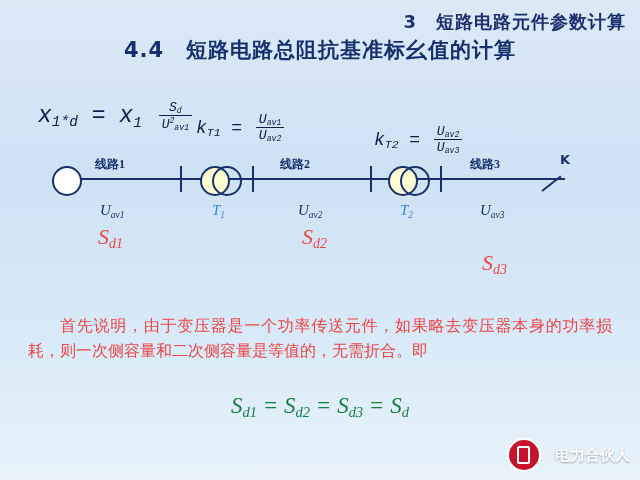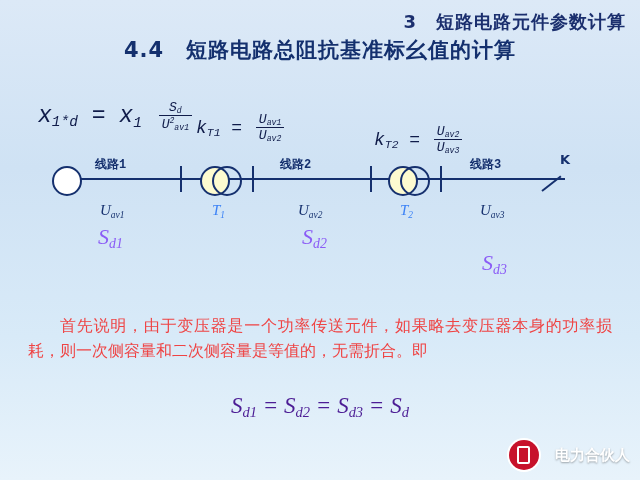--- a/index.html
+++ b/index.html
@@ -55,55 +55,55 @@
   .tick{position:absolute;width:2px;height:26px;background:#15306e;top:16px;}
   .t1{left:140px;}
   .t2{left:212px;}
   .t3{left:330px;}
   .t4{left:400px;}
 
   .sw{position:absolute;left:500px;top:22px;width:30px;height:28px;}
   .sw i{position:absolute;left:2px;top:18px;width:24px;height:2px;background:#15306e;transform:rotate(-38deg);transform-origin:left center;}
   .k-lab{position:absolute;left:520px;top:2px;font-size:13px;font-weight:bold;color:#15306e;font-family:"DejaVu Sans","Liberation Sans",sans-serif;}
 
-  .lbl{position:absolute;font-family:Liberation Mono, monospace;font-size:12px;font-weight:bold;color:#15306e;}
+  .lbl{position:absolute;font-family:Liberation Serif, serif;font-size:12px;font-weight:bold;color:#15306e;}
   .l1{left:55px;top:6px;}
   .l2{left:240px;top:6px;text-align:center;}
   .l3{left:430px;top:6px;}
 
   .uv{position:absolute;font-family:"Liberation Serif",serif;font-style:italic;font-size:15px;color:#15306e;}
   .u1{left:60px;top:52px;}
   .u2{left:258px;top:52px;}
   .u3{left:440px;top:52px;}
 
   .tn{position:absolute;font-family:"Liberation Serif",serif;font-style:italic;font-size:15px;color:#3b82f6;}
   .tn1{left:172px;top:52px;}
   .tn2{left:360px;top:52px;}
 
-  .sd{position:absolute;font-family:"Liberation Serif",serif;font-style:italic;font-size:22px;color:#8b5cf6;}
+  .sd{position:absolute;font-family:"Liberation Serif",serif;font-style:italic;font-size:22px;color:#ef4444;}
   .sd1{left:58px;top:74px;}
   .sd2{left:262px;top:74px;}
   .sd3{left:442px;top:74px;margin-top:26px;}
 
   .caption{
     position:absolute;top:277px;left:0;right:0;text-align:center;
     font-family:"DejaVu Sans","Liberation Sans",sans-serif;
     font-size:12px;font-weight:bold;color:#15306e;
   }
 
   .para{
     position:absolute;left:28px;right:28px;top:314px;
     font-family:"DejaVu Sans","Liberation Sans",sans-serif;
     font-size:16px;line-height:1.55;color:#ef4444;text-indent:2em;
     text-align:justify;
   }
 
   .f-sd{
     position:absolute;left:0;right:0;top:393px;text-align:center;
-    font-family:"Liberation Serif",serif;font-style:italic;font-size:23px;color:#4c1d95;
+    font-family:"Liberation Serif",serif;font-style:italic;font-size:23px;color:#15803d;
   }
 
   
   .wm{
     position:absolute;right:10px;bottom:10px;display:flex;align-items:center;gap:16px;
   }
   .wm-logo{
     width:30px;height:30px;border-radius:50%;background:#c7122b;position:relative;
     box-shadow:0 0 0 2px #ffffff;
   }

